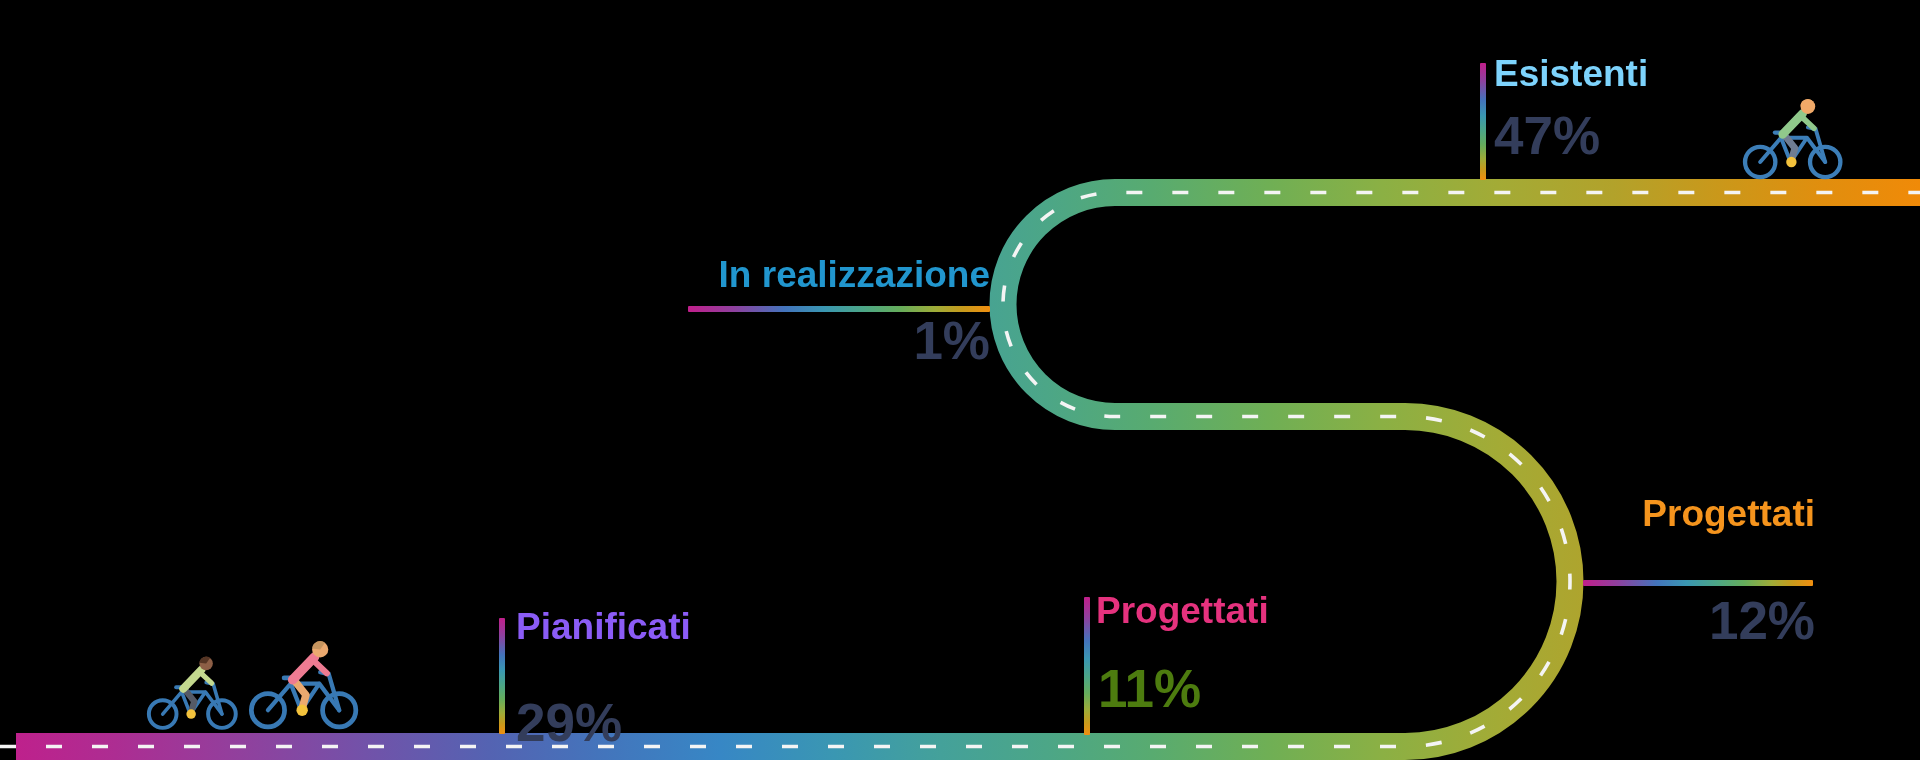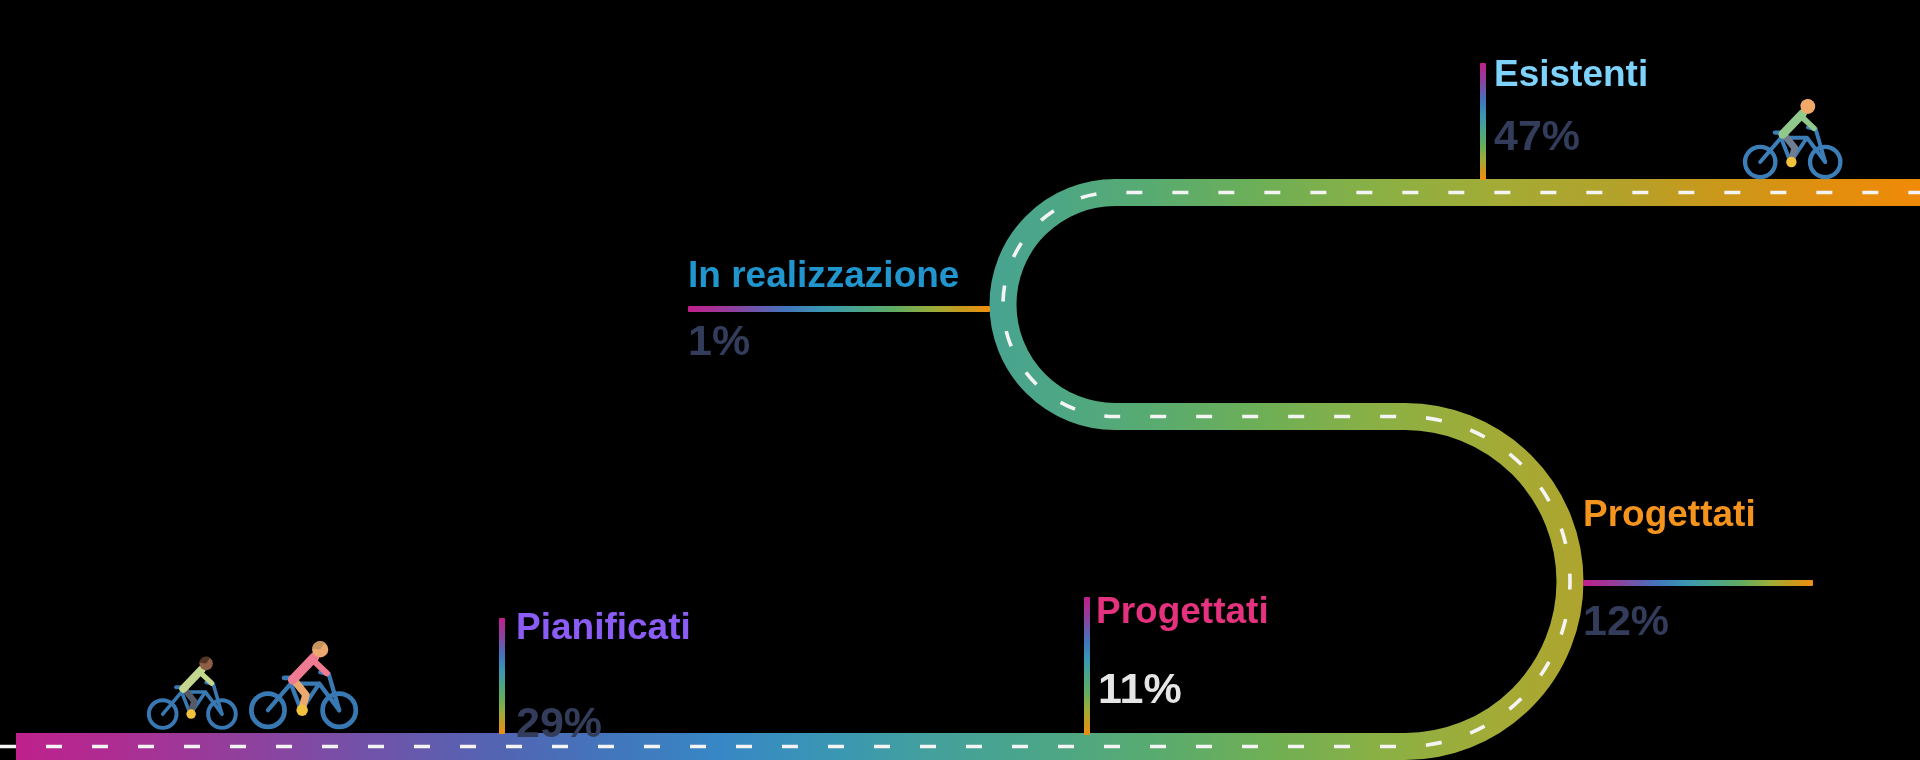--- a/index.html
+++ b/index.html
@@ -15,25 +15,25 @@
   .mline.h{height:6px;}
   .mlabel{
     position:absolute;
     font-weight:700;
     font-size:37px;
     line-height:36px;
     white-space:nowrap;
     letter-spacing:0px;
   }
   .mlabel span{display:block;}
-  .mlabel.center, .mpct.center{text-align:left;}
+  .mlabel.center, .mpct.center{text-align:right;}
   .mpct{
     position:absolute;
     font-weight:700;
-    font-size:43px;
+    font-size:53px;
     line-height:53px;
     white-space:nowrap;
   }
   .cyclist{position:absolute;overflow:visible;}
 </style>
 </head>
 <body>
 
 <div class="canvas" style="background-color: rgb(0, 0, 0);">
 
@@ -80,21 +80,21 @@
   <div class="mline v" style="left: 499px; top: 618px; height: 116px; background-image: linear-gradient(rgb(193, 31, 139) 0%, rgb(143, 64, 158) 15%, rgb(67, 116, 188) 32%, rgb(58, 151, 178) 45%, rgb(76, 166, 135) 58%, rgb(101, 173, 92) 70%, rgb(159, 172, 56) 82%, rgb(199, 154, 28) 91%, rgb(240, 143, 16) 100%);"></div>
   <div class="mlabel" style="left: 516px; top: 609px; color: #8b5cf6;">
     <span>Pianificati</span>
   </div>
   <div class="mpct" style="left: 516px; top: 696px; color: rgb(51, 61, 91);">29%</div>
 
   <div class="mline v" style="left: 1084px; top: 597px; height: 138px; background-image: linear-gradient(rgb(193, 31, 139) 0%, rgb(143, 64, 158) 15%, rgb(67, 116, 188) 32%, rgb(58, 151, 178) 45%, rgb(76, 166, 135) 58%, rgb(101, 173, 92) 70%, rgb(159, 172, 56) 82%, rgb(199, 154, 28) 91%, rgb(240, 143, 16) 100%);"></div>
   <div class="mlabel" style="left: 1096px; top: 594px; line-height: 34px; color: rgb(229, 50, 126);">
     <span>Progettati</span>
   </div>
-  <div class="mpct" style="left: 1098px; top: 662px; color: #e5e5e5;">11%</div>
+  <div class="mpct" style="left: 1098px; top: 662px; color: #4d7c0f;">11%</div>
 
   <div class="mline h" style="left: 688px; top: 306px; width: 302px; background-image: linear-gradient(90deg, rgb(193, 31, 139) 0%, rgb(143, 64, 158) 15%, rgb(67, 116, 188) 32%, rgb(58, 151, 178) 45%, rgb(76, 166, 135) 58%, rgb(101, 173, 92) 70%, rgb(159, 172, 56) 82%, rgb(199, 154, 28) 91%, rgb(240, 143, 16) 100%);"></div>
   <div class="mlabel center" style="left: 688px; top: 257px; width: 302px; color: rgb(33, 150, 206);">
     <span>In realizzazione</span>
   </div>
   <div class="mpct center" style="left: 688px; top: 314px; width: 302px; color: rgb(51, 61, 91);">1%</div>
 
   <div class="mline v" style="left: 1480px; top: 63px; height: 117px; background-image: linear-gradient(rgb(193, 31, 139) 0%, rgb(143, 64, 158) 15%, rgb(67, 116, 188) 32%, rgb(58, 151, 178) 45%, rgb(76, 166, 135) 58%, rgb(101, 173, 92) 70%, rgb(159, 172, 56) 82%, rgb(199, 154, 28) 91%, rgb(240, 143, 16) 100%);"></div>
   <div class="mlabel" style="left: 1494px; top: 56px; color: #7dd3fc;">
     <span>Esistenti</span>

